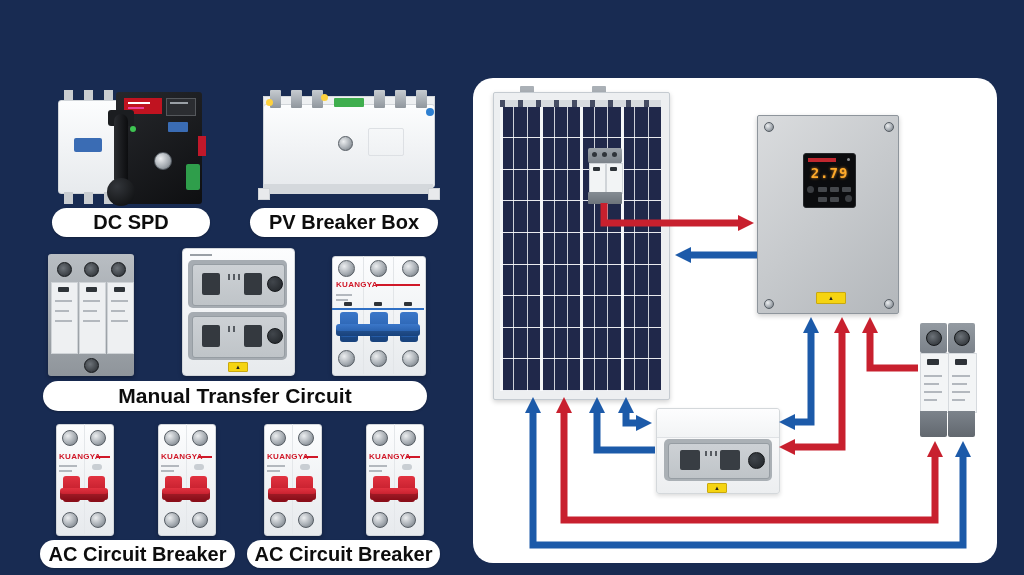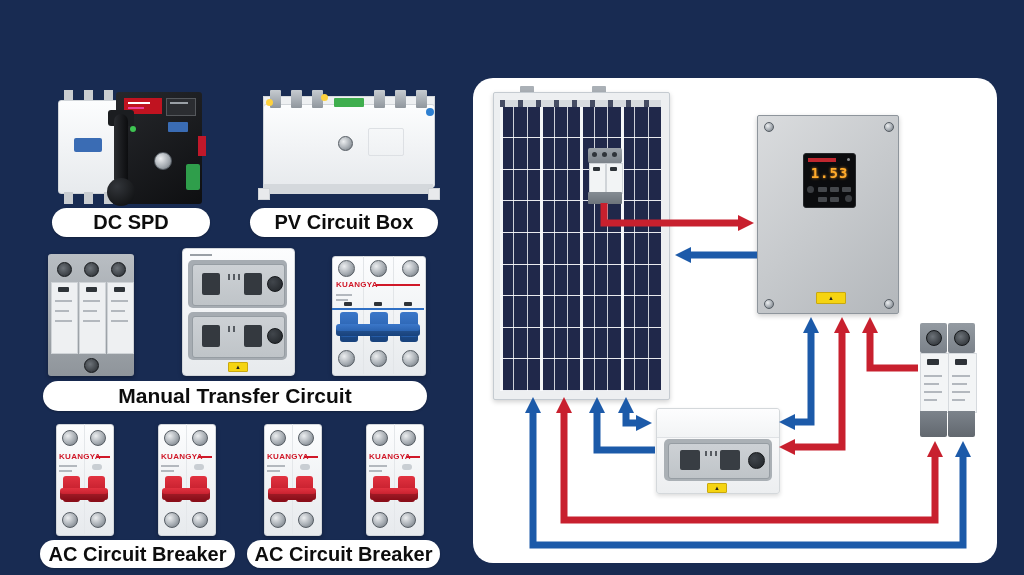--- a/index.html
+++ b/index.html
@@ -119,21 +119,21 @@
     <div class="abs" style="left:110px;top:40px;width:34px;height:26px;border:1px solid #dde0e4;border-radius:2px;"></div>
     <div class="abs" style="left:5px;top:96px;width:170px;height:10px;background:#d4d8dc;border-radius:0 0 3px 3px;"></div>
     <div class="abs" style="left:0px;top:100px;width:10px;height:10px;background:#e8eaec;border:1px solid #cfd3d7;"></div>
     <div class="abs" style="left:170px;top:100px;width:10px;height:10px;background:#e8eaec;border:1px solid #cfd3d7;"></div>
   </div>
 
   <div class="pill" style="left:52px;top:208px;width:158px;height:29px;text-align:right;">
     <span>DC SPD</span>
   </div>
   <div class="pill" style="left:250px;top:208px;width:188px;height:29px;">
-    <span>PV Circuit Box</span>
+    <span>PV Breaker Box</span>
   </div>
 
   <div class="abs" style="left:45px;top:248px;width:92px;height:132px;">
     <div class="abs" style="left:3px;top:6px;width:86px;height:122px;background:linear-gradient(#b9bec3,#8f959b);border-radius:3px;box-shadow:0 2px 4px rgba(0,0,0,.3);"></div>
     <div class="scrd" style="left:12px;top:14px;width:13px;height:13px;"></div>
     <div class="scrd" style="left:39px;top:14px;width:13px;height:13px;"></div>
     <div class="scrd" style="left:66px;top:14px;width:13px;height:13px;"></div>
     <div class="abs" style="left:6px;top:34px;width:25px;height:70px;background:#eef0f2;border:1px solid #cfd3d7;"></div>
     <div class="abs" style="left:34px;top:34px;width:25px;height:70px;background:#eef0f2;border:1px solid #cfd3d7;"></div>
     <div class="abs" style="left:62px;top:34px;width:25px;height:70px;background:#eef0f2;border:1px solid #cfd3d7;"></div>
@@ -294,21 +294,21 @@
   </div>
 
   <div class="controller">
     <div class="scr" style="left:6px;top:6px;width:8px;height:8px;"></div>
     <div class="scr" style="left:126px;top:6px;width:8px;height:8px;"></div>
     <div class="scr" style="left:6px;top:183px;width:8px;height:8px;"></div>
     <div class="scr" style="left:126px;top:183px;width:8px;height:8px;"></div>
     <div class="ctrl-display">
       <div class="abs" style="left:4px;top:4px;width:28px;height:4px;background:#c0272f;"></div>
       <div class="abs" style="left:43px;top:4px;width:3px;height:3px;background:#8a8d91;border-radius:50%;"></div>
-      <div class="digits">1.53</div>
+      <div class="digits">2.79</div>
       <div class="btnr" style="left:3px;top:32px;"></div>
       <div class="btn" style="left:14px;top:33px;"></div>
       <div class="btn" style="left:26px;top:33px;"></div>
       <div class="btn" style="left:38px;top:33px;"></div>
       <div class="btnr" style="left:41px;top:41px;"></div>
       <div class="btn" style="left:14px;top:43px;"></div>
       <div class="btn" style="left:26px;top:43px;"></div>
     </div>
     <div class="sticker" style="left:58px;top:176px;width:28px;height:10px;">▲</div>
   </div>

